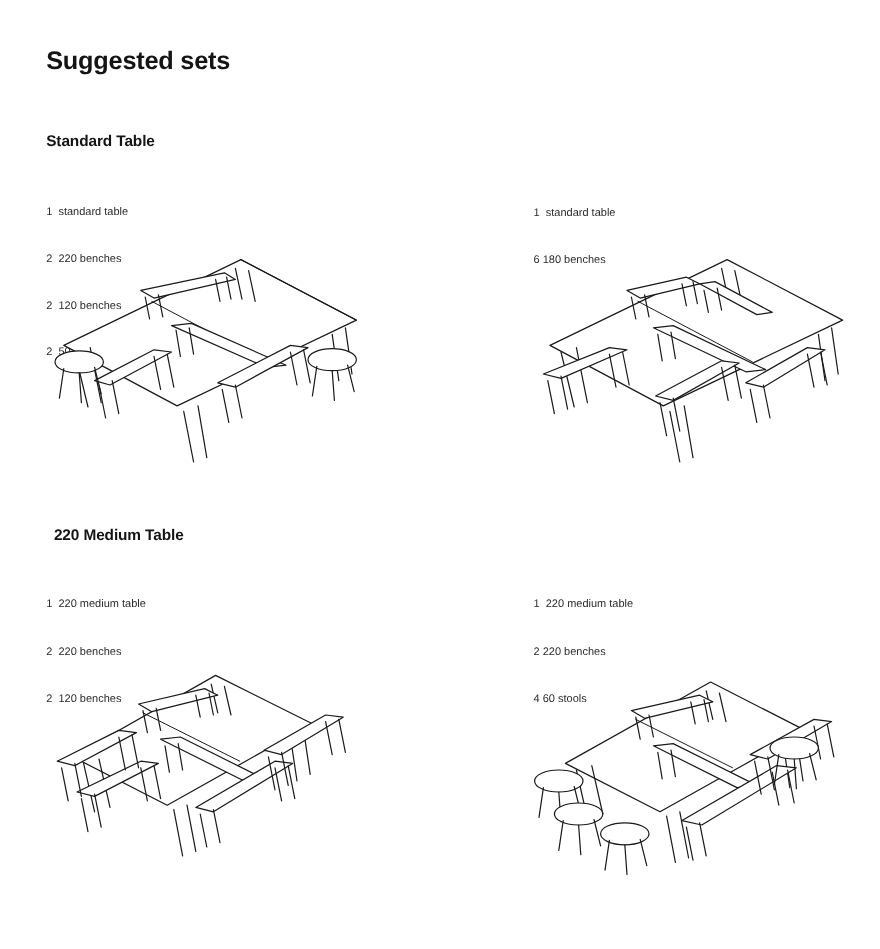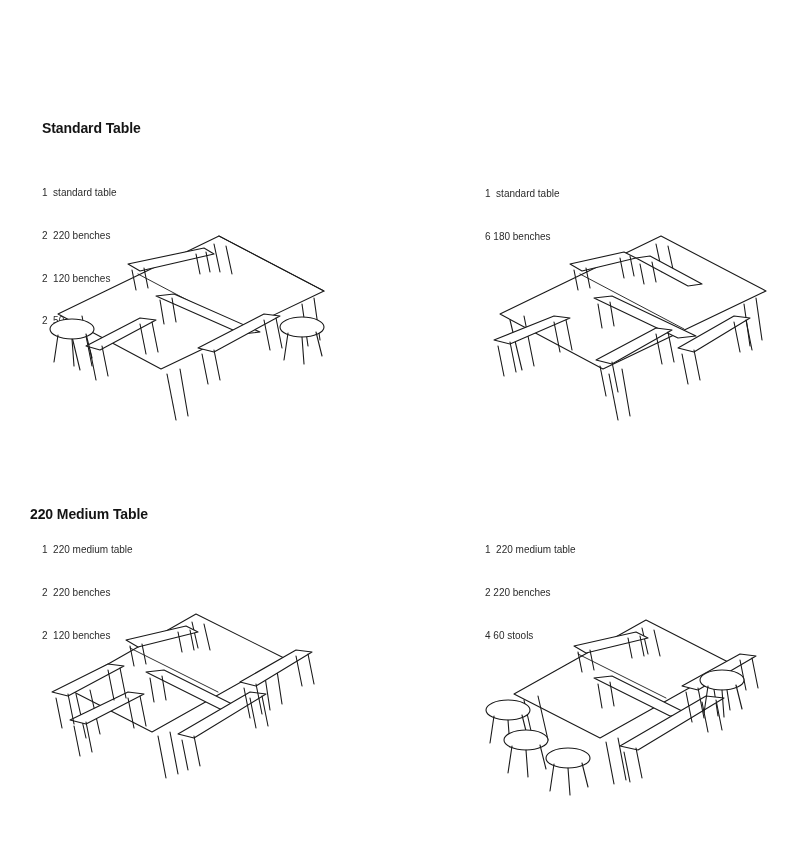--- a/index.html
+++ b/index.html
@@ -71,20 +71,21 @@
     stroke-width: 1.1;
     stroke-linejoin: round;
     stroke-linecap: round;
   }
 </style>
 </head>
 <body>
 
 <div class="page">
 
+  <div class="page-title">Suggested sets</div>
 
   <div class="section-title" style="left:42px; top:120px;">Standard Table</div>
 
   <div class="spec-list" style="left:42px; top:158px;">
     <span class="spec-line">1  standard table</span>
     <span class="spec-line">2  220 benches</span>
     <span class="spec-line">2  120 benches</span>
     <span class="spec-line">2  50 stools</span>
   </div>
 
@@ -184,21 +185,21 @@
       <path class="ln" d="M198 104 L204 134"></path>
 
       <path class="fillw" d="M208 120 L264 88 L280 90 L224 124 Z"></path>
       <path class="ln" d="M212 126 L218 156"></path>
       <path class="ln" d="M224 122 L230 152"></path>
       <path class="ln" d="M264 94 L270 124"></path>
       <path class="ln" d="M276 92 L282 122"></path>
     </svg>
   </div>
 
-  <div class="section-title" style="left:30px; top:478px;margin-top:28px;">220 Medium Table</div>
+  <div class="section-title" style="left:49px; top:478px;">220 Medium Table</div>
 
   <div class="spec-list" style="left:42px; top:515px;">
     <span class="spec-line">1  220 medium table</span>
     <span class="spec-line">2  220 benches</span>
     <span class="spec-line">2  120 benches</span>
   </div>
 
   <div class="spec-list" style="left:485px; top:515px;">
     <span class="spec-line">1  220 medium table</span>
     <span class="spec-line">2 220 benches</span>

